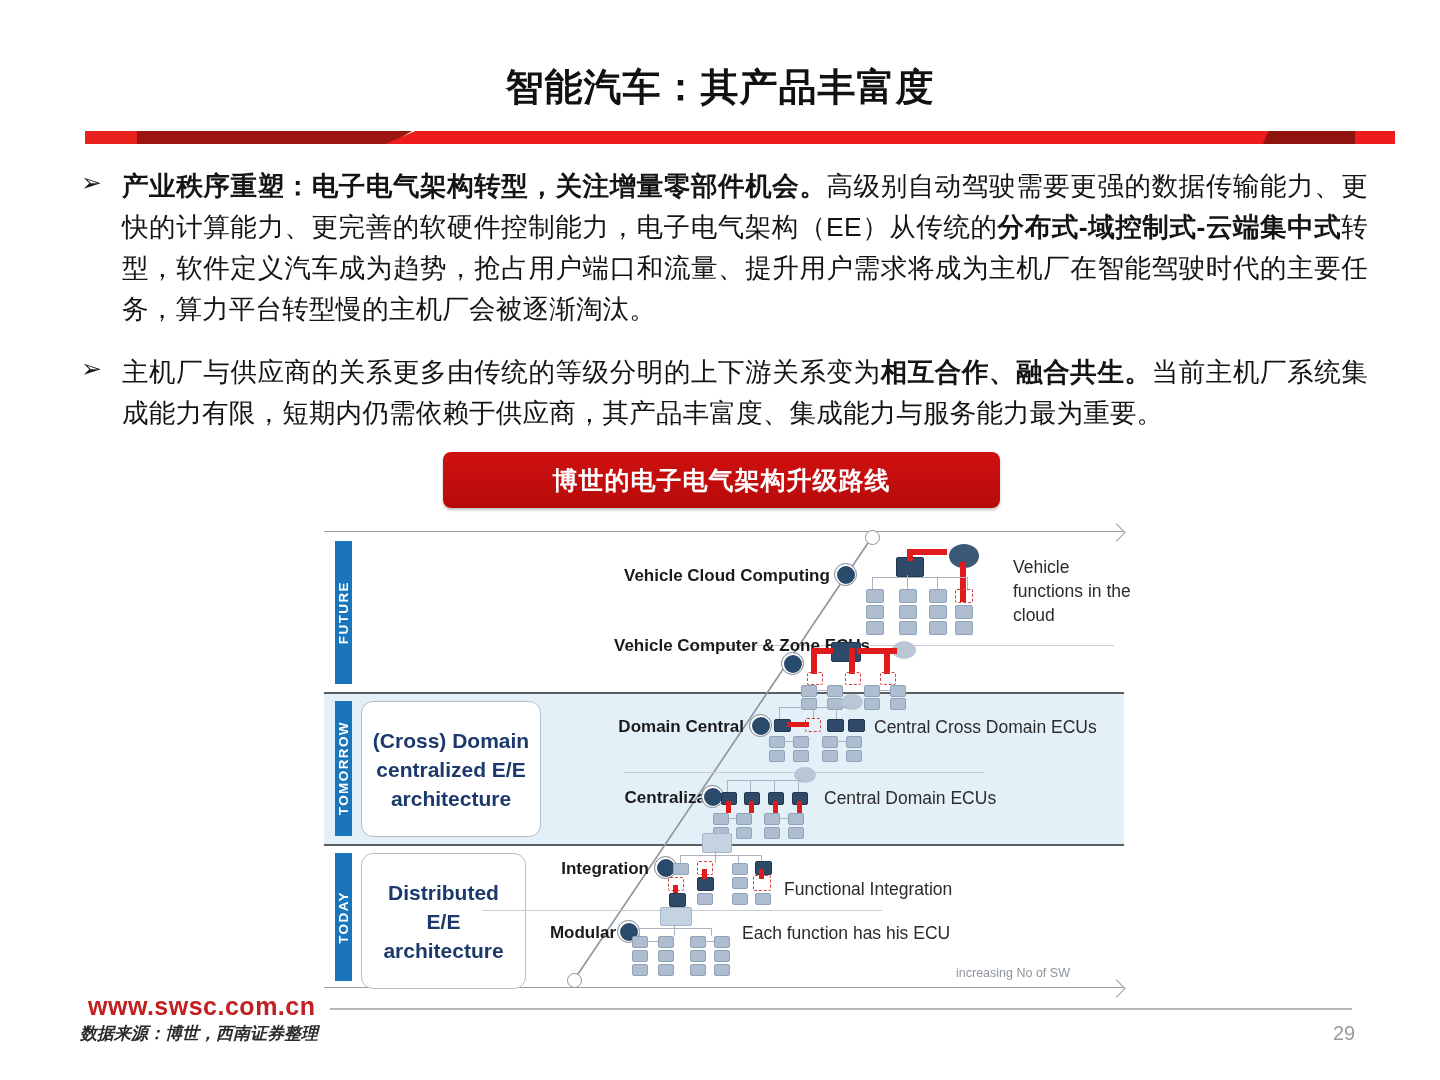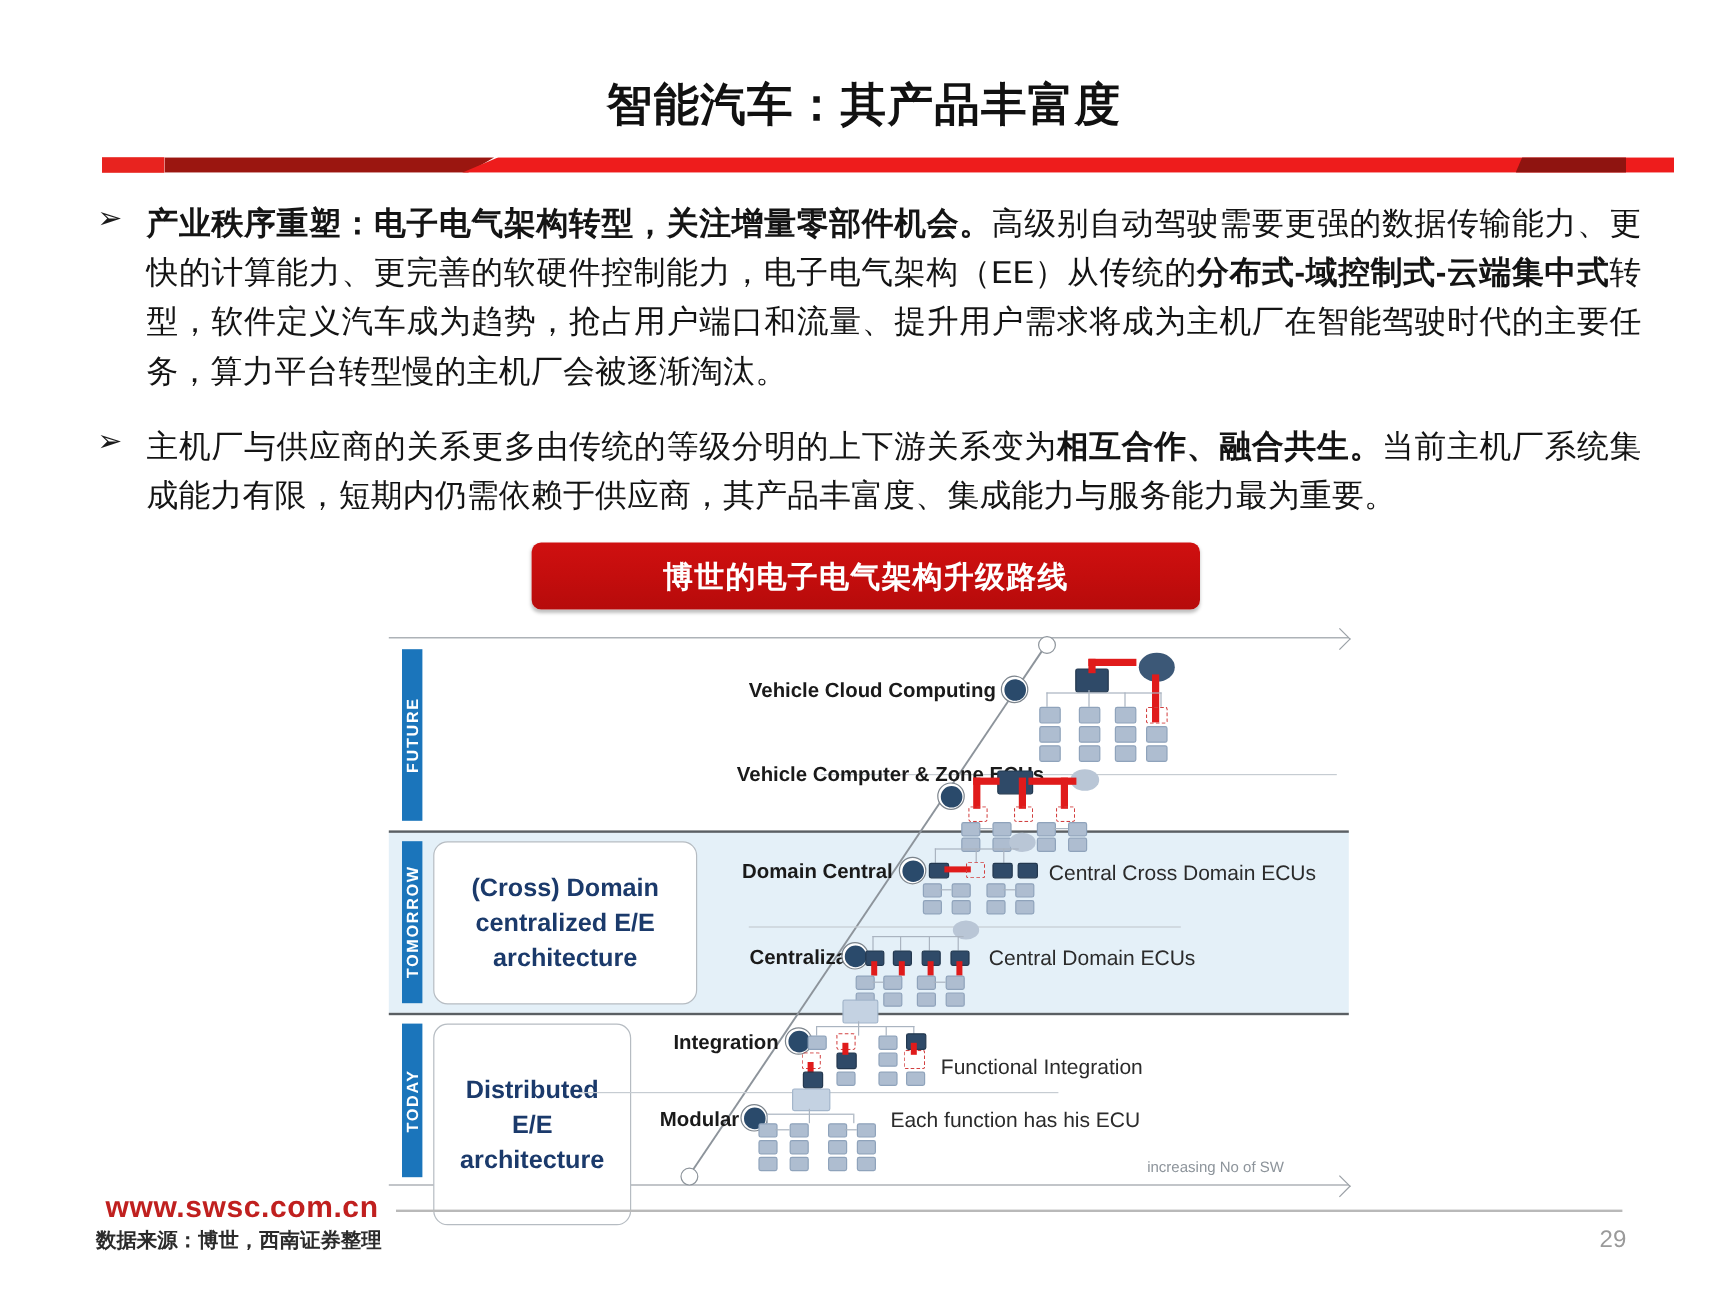--- a/index.html
+++ b/index.html
@@ -277,20 +277,21 @@
     top: 1008px;
     width: 1022px;
     height: 2px;
     background: #b9b9b9;
   }
   #footer-source {
     position: absolute;
     left: 80px;
     top: 1022px;
     font-size: 17px;
+    font-style: italic;
     font-weight: bold;
     color: #2b2b2b;
     font-family: "Liberation Serif", serif;
   }
   #page-number {
     position: absolute;
     left: 1333px;
     top: 1022px;
     font-size: 20px;
     color: #9a9a9a;
@@ -339,20 +340,21 @@
   </svg>
   <div class="hollow-node" style="left:541px; top:13px;"></div>
   <div class="hollow-node" style="left:243px; top:456px;"></div>
 
   <div class="era-tab" style="left:11px; top:24px; height:143px;">
     <span>FUTURE</span>
   </div>
 
   <div class="stage-label" style="left:300px; top:48px; width:205px;">Vehicle Cloud Computing</div>
   <div class="stage-dot" style="left:511px; top:47px;"></div>
+  <div class="desc-label" style="left:689px; top:38px; white-space:normal; width:120px;">Vehicle functions in the cloud</div>
 
   <div class="glyph">
     <div class="gcloud" style="left:625px; top:27px; width:30px; height:24px;"></div>
     <div class="gbox dark" style="left:572px; top:40px; width:26px; height:18px;"></div>
     <div class="gred" style="left:583px; top:32px; width:40px; height:6px;"></div>
     <div class="gred" style="left:583px; top:32px; width:6px; height:12px;"></div>
     <div class="gred" style="left:636px; top:45px; width:6px; height:40px;"></div>
     <div class="gline" style="left:548px; top:60px; width:96px; height:1px;"></div>
     <div class="gline" style="left:548px; top:60px; width:1px; height:12px;"></div>
     <div class="gline" style="left:583px; top:58px; width:1px; height:14px;"></div>
@@ -396,21 +398,21 @@
     <div class="gbox" style="left:540px; top:181px; width:14px; height:10px;"></div>
     <div class="gbox" style="left:566px; top:168px; width:14px; height:10px;"></div>
     <div class="gbox" style="left:566px; top:181px; width:14px; height:10px;"></div>
     <div class="gline" style="left:491px; top:173px; width:12px; height:1px;"></div>
     <div class="gline" style="left:554px; top:173px; width:12px; height:1px;"></div>
   </div>
 
   <div class="era-tab" style="left:11px; top:184px; height:135px;">
     <span>TOMORROW</span>
   </div>
-  <div class="arch-box" style="left:37px; top:184px; width:220px; height:136px;justify-content:center;">
+  <div class="arch-box" style="left:37px; top:184px; width:180px; height:136px;justify-content:center;">
     <span>(Cross) Domain centralized E/E architecture</span>
   </div>
 
   <div class="stage-label" style="left:280px; top:199px; width:140px;">Domain Central</div>
   <div class="stage-dot" style="left:426px; top:198px;"></div>
   <div class="desc-label" style="left:550px; top:198px;">Central Cross Domain ECUs</div>
 
   <div class="glyph">
     <div class="gcloud faint" style="left:517px; top:177px; width:22px; height:16px;"></div>
     <div class="gline" style="left:455px; top:190px; width:70px; height:1px;"></div>
@@ -463,21 +465,21 @@
     <div class="gbox" style="left:440px; top:310px; width:14px; height:10px;"></div>
     <div class="gbox" style="left:464px; top:296px; width:14px; height:10px;"></div>
     <div class="gbox" style="left:464px; top:310px; width:14px; height:10px;"></div>
     <div class="gline" style="left:403px; top:301px; width:9px; height:1px;"></div>
     <div class="gline" style="left:454px; top:301px; width:10px; height:1px;"></div>
   </div>
 
   <div class="era-tab" style="left:11px; top:336px; height:128px;">
     <span>TODAY</span>
   </div>
-  <div class="arch-box" style="left:37px; top:336px; width:165px; height:168px;">
+  <div class="arch-box" style="left:37px; top:336px; width:165px; height:136px;">
     <span>Distributed E/E architecture</span>
   </div>
 
   <div class="stage-label" style="left:215px; top:341px; width:110px;">Integration</div>
   <div class="stage-dot" style="left:331px; top:340px;"></div>
   <div class="desc-label" style="left:460px; top:340px;margin-top:20px;">Functional Integration</div>
 
   <div class="glyph">
     <div class="gbox lite" style="left:378px; top:316px; width:28px; height:18px;"></div>
     <div class="gline" style="left:356px; top:338px; width:82px; height:1px;"></div>

